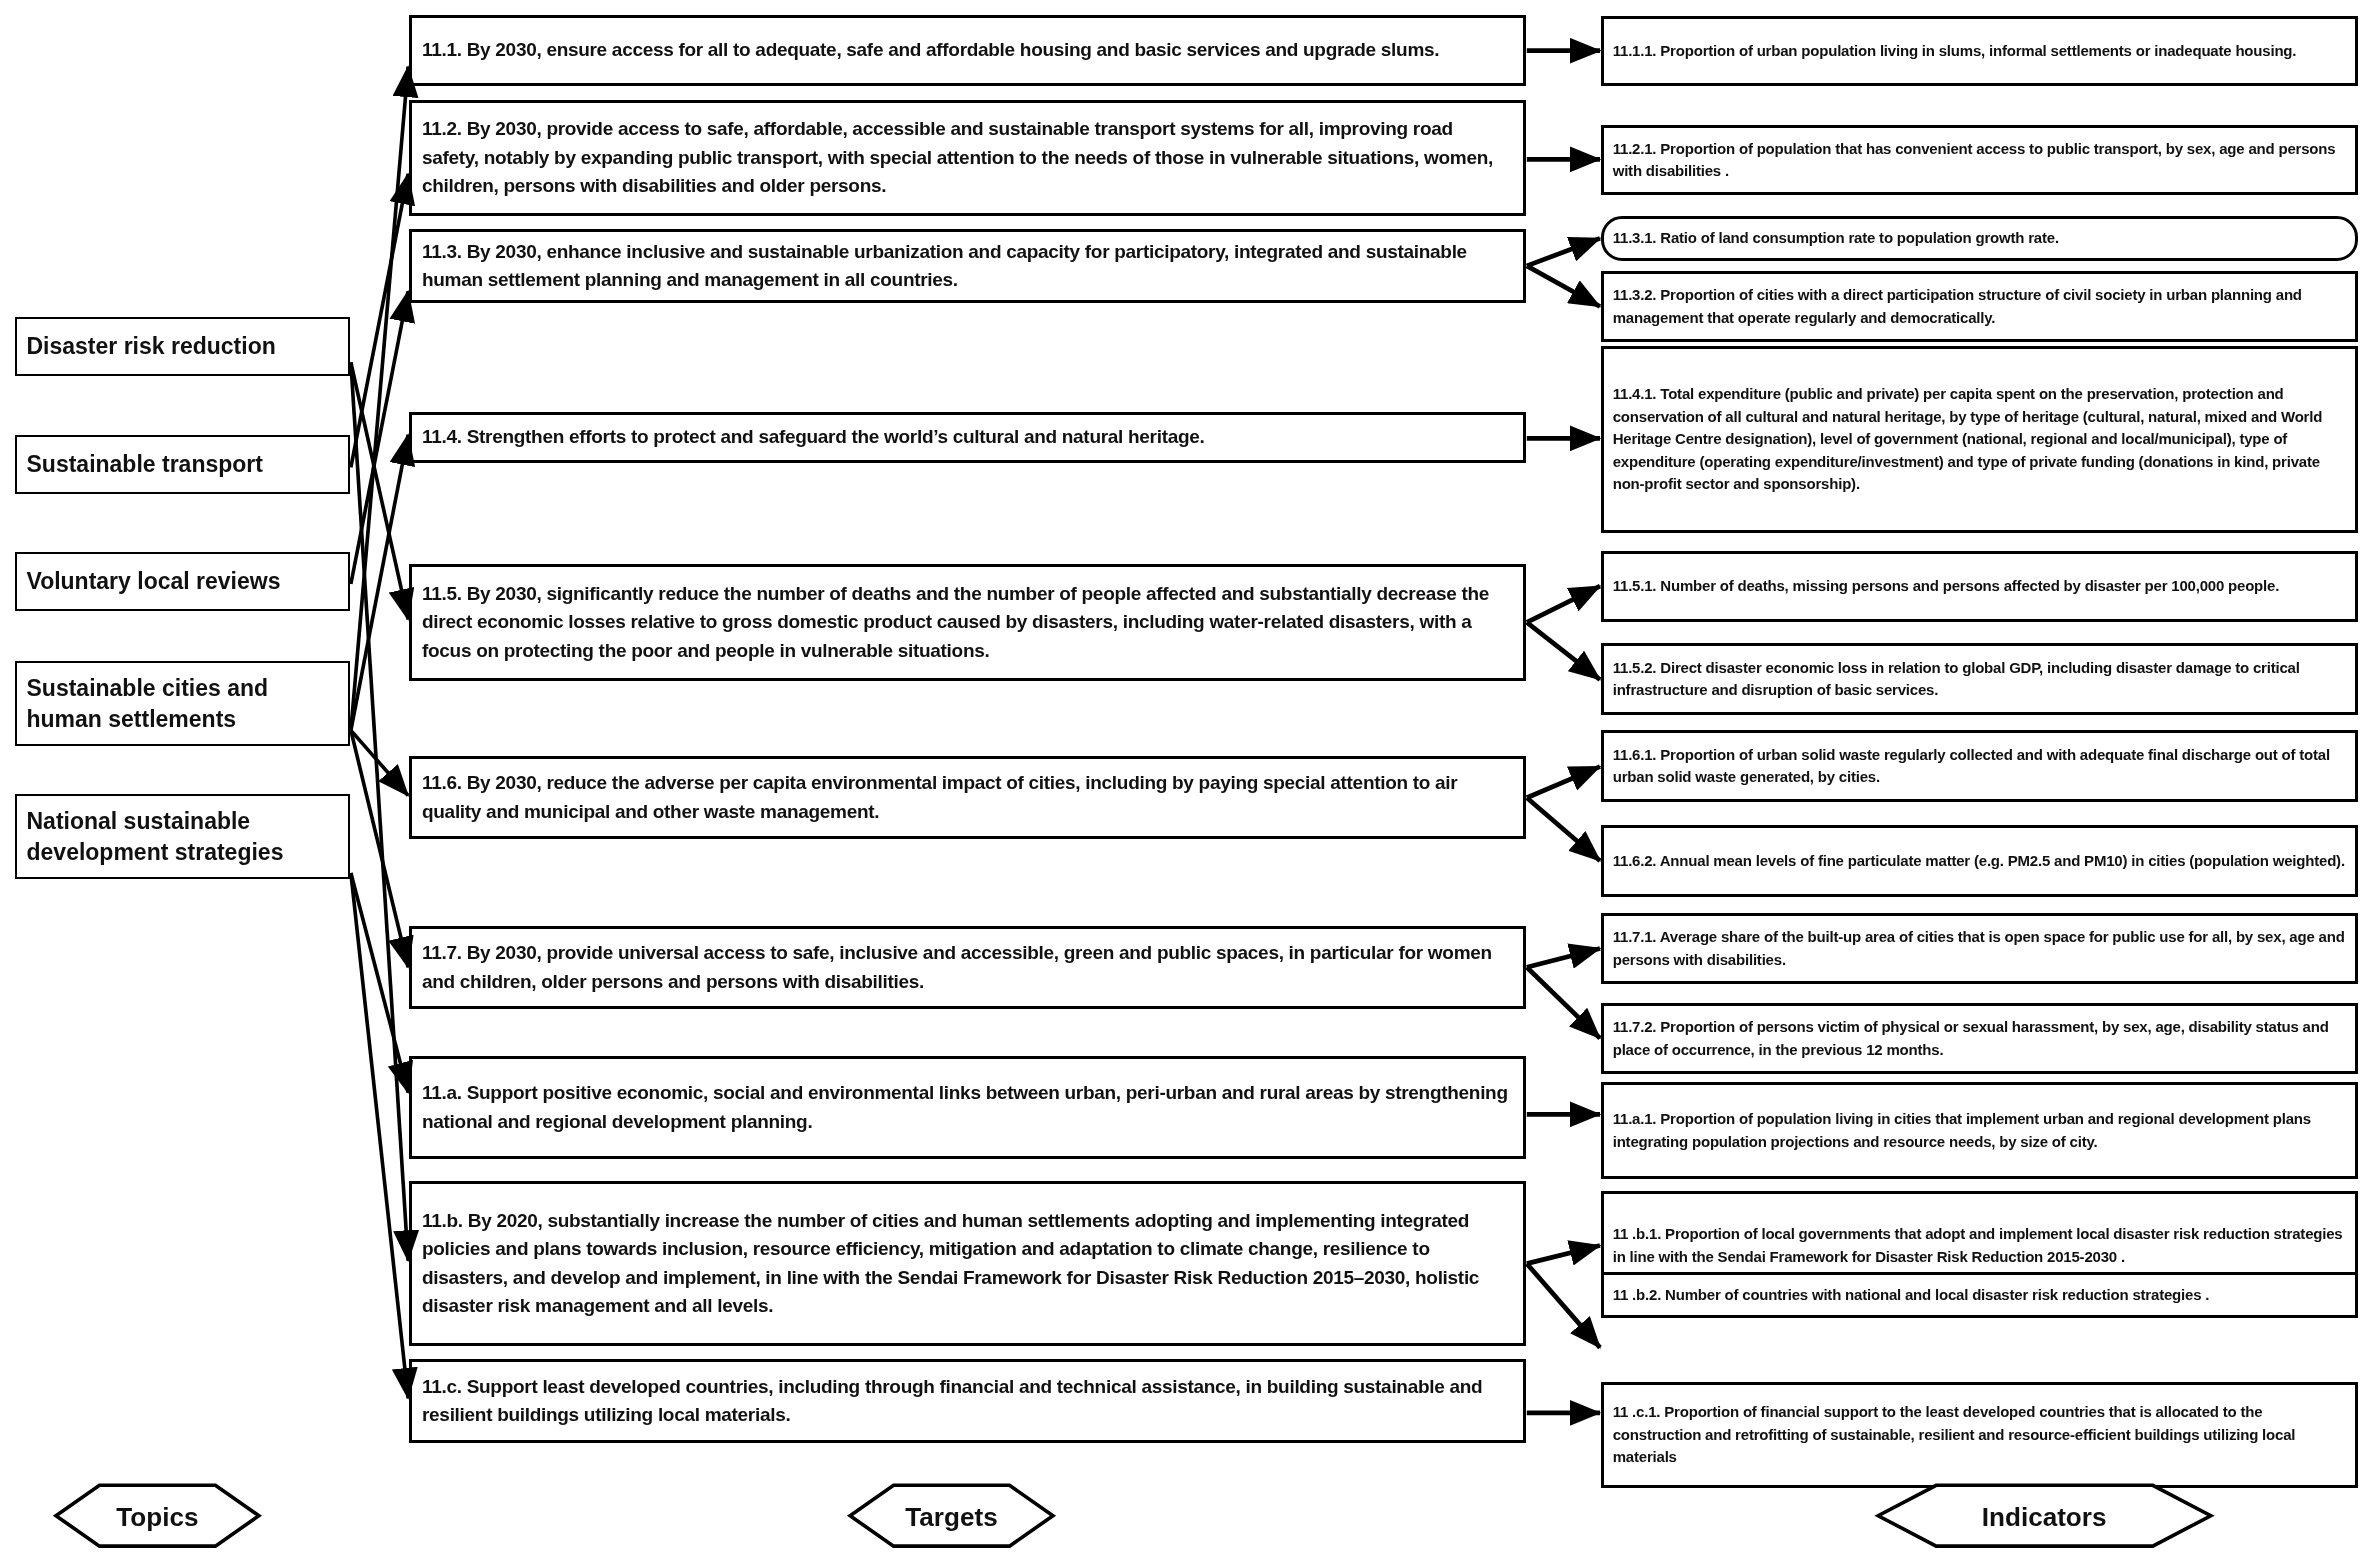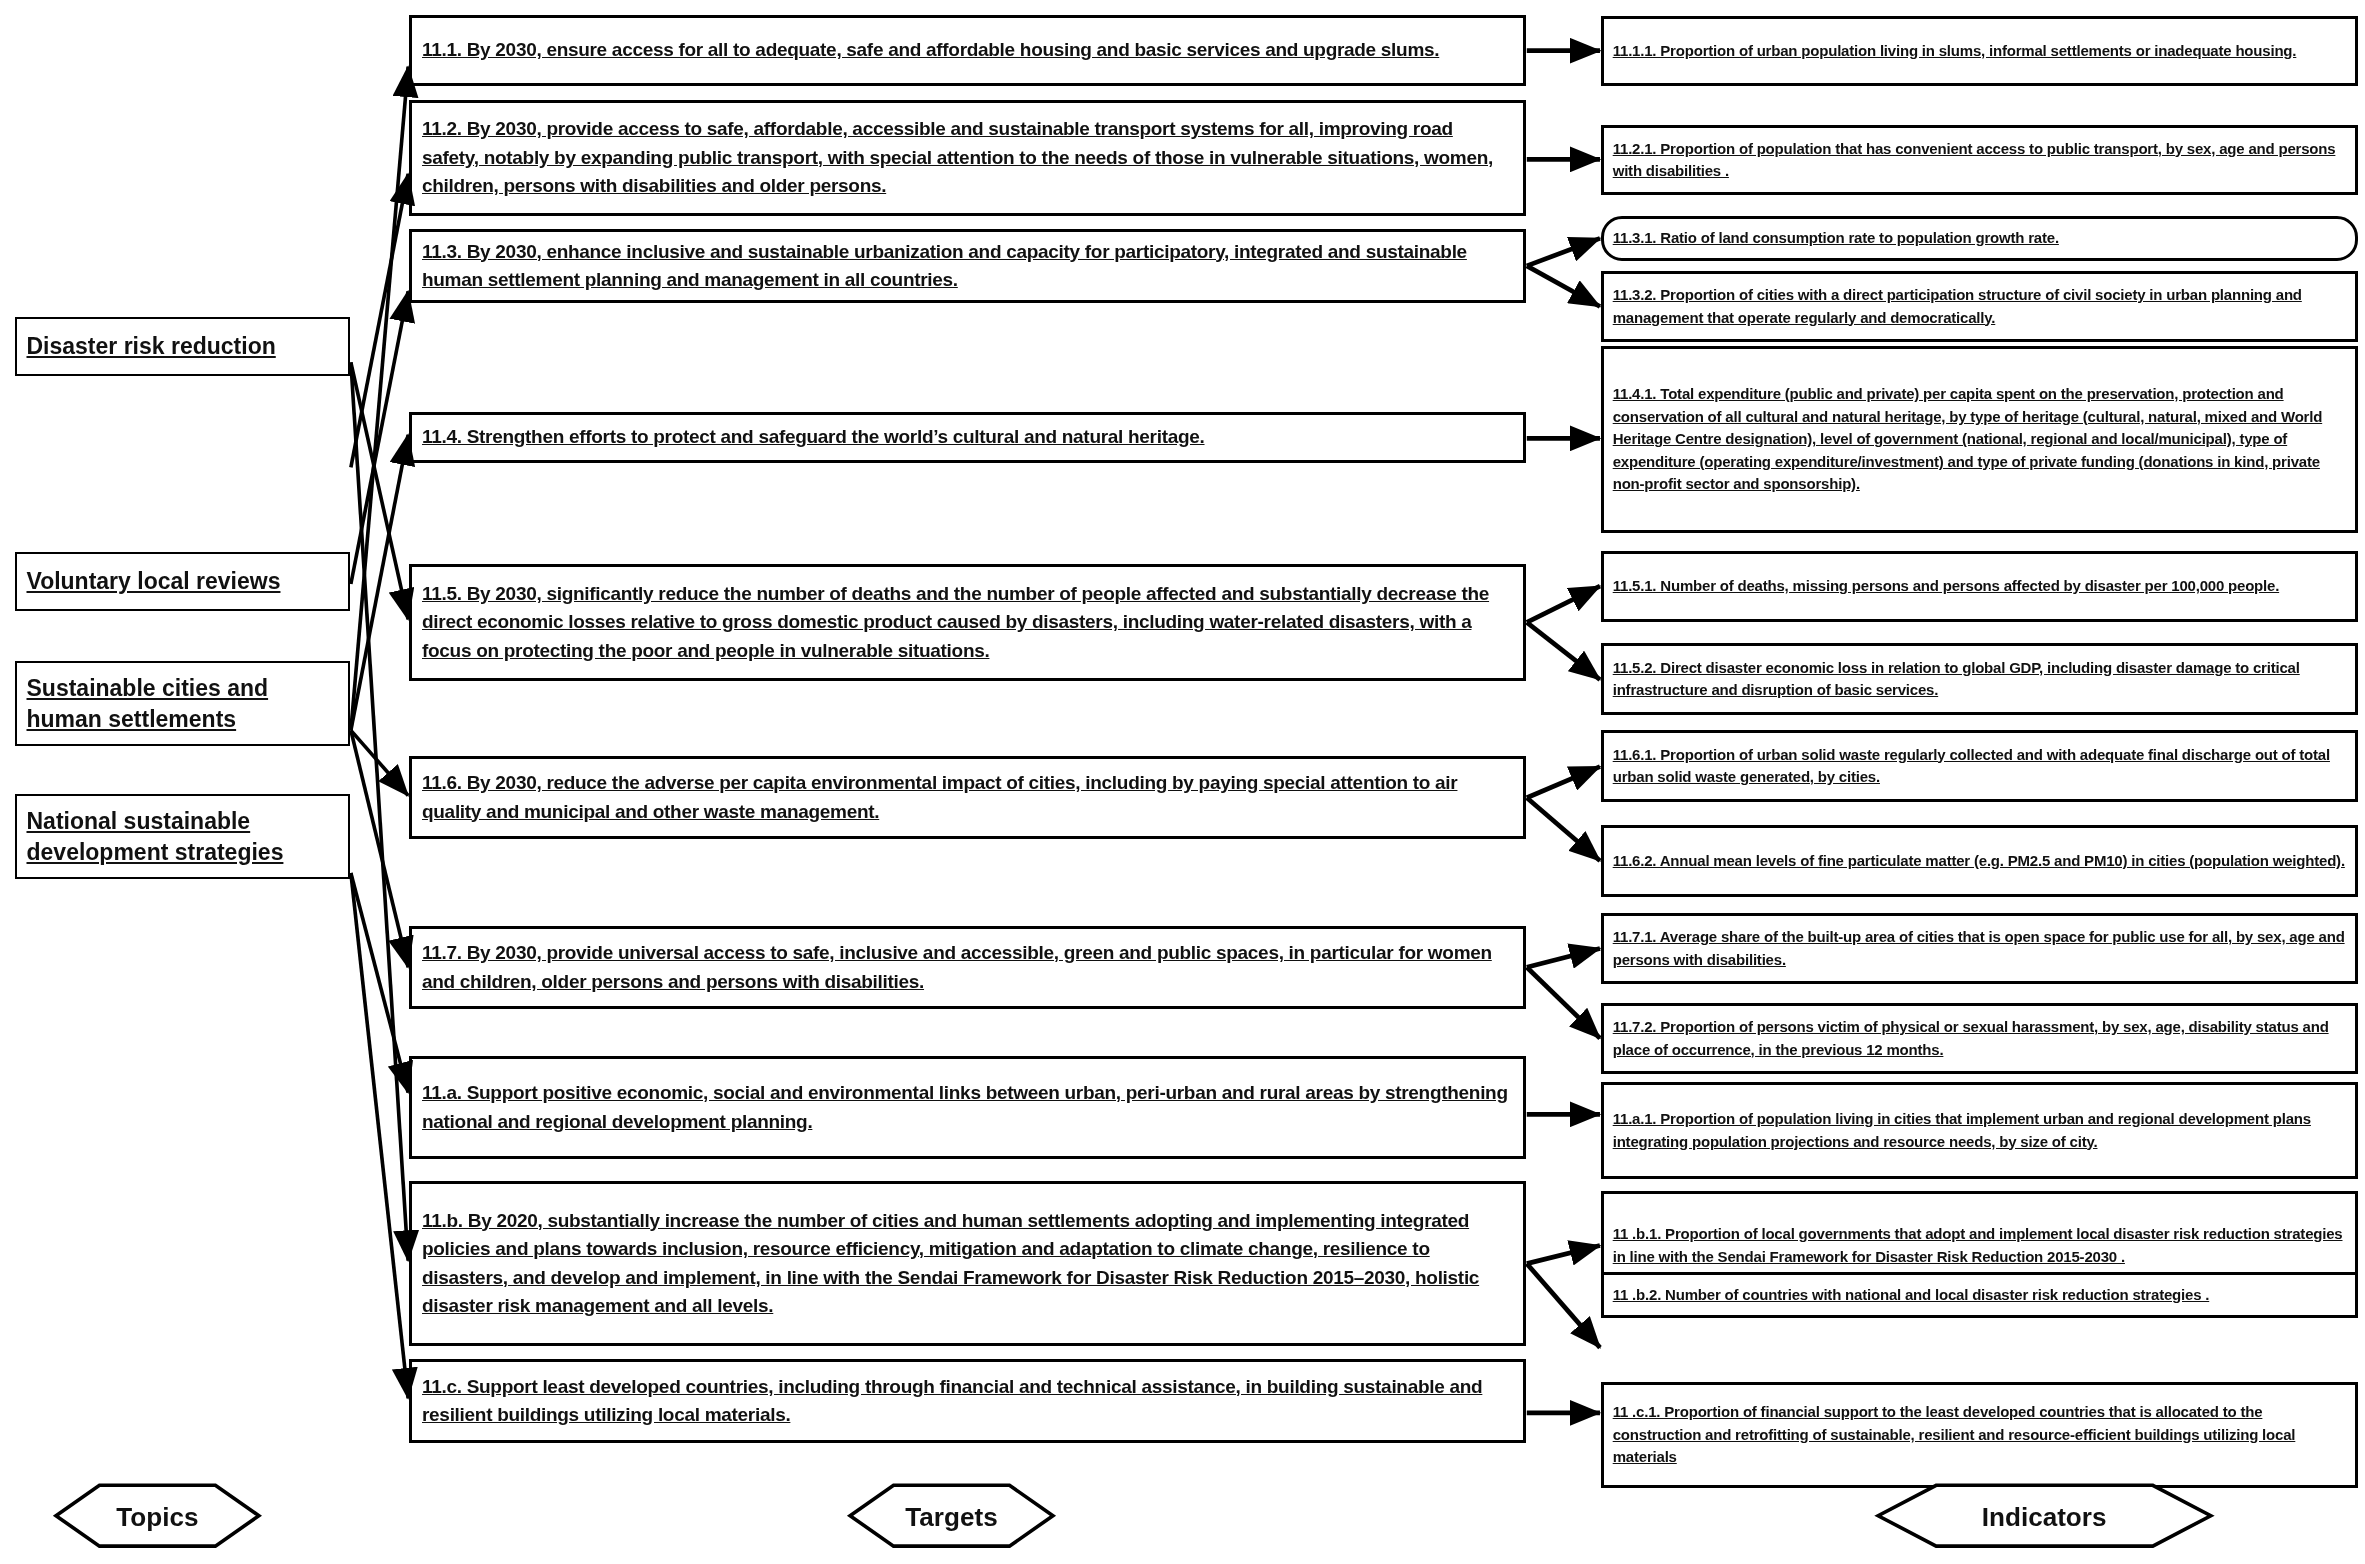--- a/index.html
+++ b/index.html
@@ -1,20 +1,20 @@
 <!DOCTYPE html>
 <html style="font-size:11.6px"><head>
 <meta charset="utf-8">
 <style>
   html,body{margin:0;padding:0;background:#ffffff;}
   #canvas{position:relative;width:2366px;height:1565px;background:#ffffff;overflow:hidden;
           font-family:"Liberation Sans","DejaVu Sans",sans-serif;color:#111111;}
   .box{position:absolute;background:#ffffff;border:3.6px solid #000000;box-sizing:border-box;
        display:flex;align-items:center;}
-  .box span{display:block;text-decoration:underline;}
+  .box span{display:block;}
   .topic{left:14.5px;width:335px;border-width:2.9px;font-weight:bold;font-size:23px;line-height:1.32;padding:1.4px 10px;}
   .target{left:409px;width:1117px;font-weight:bold;font-size:19px;line-height:1.5;letter-spacing:-0.3px;padding:2.9px 10px;}
   .indicator{left:1601px;width:757px;font-weight:bold;font-size:15px;line-height:1.5;letter-spacing:-0.2px;padding:2.9px 8.7px;}
 
   #topic-1{top:317px;height:59px;}
   #topic-2{top:435px;height:59px;}
   #topic-3{top:552px;height:59px;}
   #topic-4{top:661px;height:85px;}
   #topic-5{top:794px;height:85px;}
 
@@ -53,20 +53,23 @@
   .hex-label{font-family:"Liberation Sans","DejaVu Sans",sans-serif;font-weight:bold;font-size:36px;fill:#111111;
              text-anchor:middle;dominant-baseline:central;}
 </style>
 </head>
 <body>
 
 <div id="canvas">
 
   <div class="box topic" id="topic-1">
     <span>Disaster risk reduction</span>
+    </div>
+  <div class="box topic" id="topic-2">
+    <span>Sustainable transport</span>
     </div>
   <div class="box topic" id="topic-3">
     <span>Voluntary local reviews</span>
     </div>
   <div class="box topic" id="topic-4">
     <span>Sustainable cities and human settlements</span>
     </div>
   <div class="box topic" id="topic-5">
     <span>National sustainable development strategies</span>
     </div>

